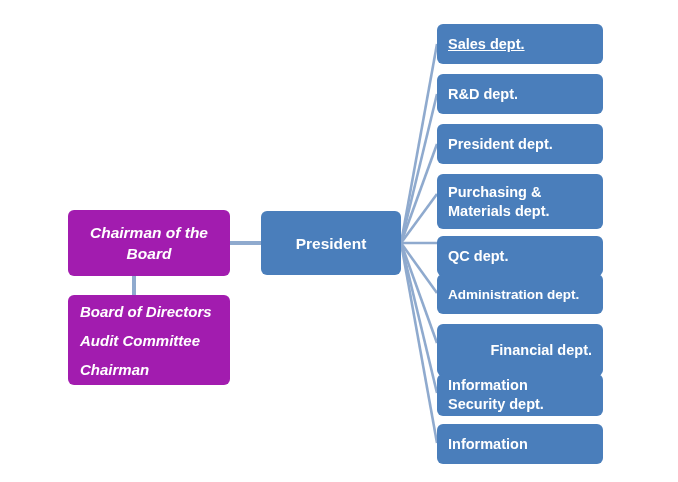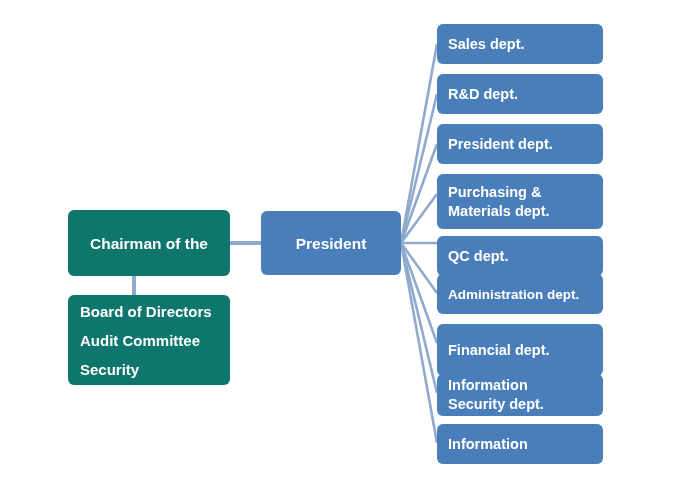--- a/index.html
+++ b/index.html
@@ -31,21 +31,22 @@
     box-sizing: border-box;
     border-radius: 6px;
     color: #ffffff;
     font-weight: bold;
     display: flex;
     flex-direction: column;
     justify-content: center;
     z-index: 5;
   }
   .node-dark {
-    background: #0f766e;
+    background: #a21caf;
+    font-style: italic;
   }
   .node-mid {
     background: #4a7ebb;
   }
   .node-center {
     align-items: center;
     text-align: center;
   }
   .node-left {
     align-items: flex-start;
@@ -114,53 +115,54 @@
       <line x1="401" y1="243" x2="437" y2="243"></line>
       <line x1="401" y1="243" x2="437" y2="293"></line>
       <line x1="401" y1="243" x2="437" y2="343"></line>
       <line x1="401" y1="243" x2="437" y2="393"></line>
       <line x1="401" y1="243" x2="437" y2="443"></line>
     </g>
   </svg>
 
   <div class="node node-dark node-center" id="node-chairman">
     <span class="line">Chairman of the</span>
+    <span class="line">Board</span>
   </div>
 
   <div class="node node-dark node-left" id="node-board">
     <span class="line">Board of Directors</span>
     <span class="line">Audit Committee</span>
-    <span class="line">Security</span>
+    <span class="line">Chairman</span>
   </div>
 
   <div class="node node-mid node-center" id="node-president">
     <span class="line">President</span>
   </div>
 
   <div id="dept-container">
-      <div class="node node-mid node-left dept" style="top: 24px; height: 40px;">
+      <div class="node node-mid node-left dept" style="top: 24px; height: 40px; text-decoration: underline;">
         <span class="line">Sales dept.</span>
       </div>
       <div class="node node-mid node-left dept" style="top: 74px; height: 40px;">
         <span class="line">R&amp;D dept.</span>
       </div>
       <div class="node node-mid node-left dept" style="top: 124px; height: 40px;">
         <span class="line">President dept.</span>
       </div>
       <div class="node node-mid node-left dept" style="top: 174px; height: 55px;">
         <span class="line">Purchasing &amp;</span>
         <span class="line">Materials dept.</span>
       </div>
       <div class="node node-mid node-left dept" style="top: 236px; height: 40px;">
         <span class="line">QC dept.</span>
       </div>
       <div class="node node-mid node-left dept small" style="top: 274px; height: 40px;">
         <span class="line">Administration dept.</span>
       </div>
-      <div class="node node-mid node-left dept" style="top: 324px; height: 52px;">
+      <div class="node node-mid node-left dept" style="top: 324px; height: 52px; text-align: right;">
         <span class="line">Financial dept.</span>
       </div>
       <div class="node node-mid node-left dept" style="top: 374px; height: 42px;">
         <span class="line">Information</span>
         <span class="line">Security dept.</span>
       </div>
       <div class="node node-mid node-left dept" style="top: 424px; height: 40px;">
         <span class="line">Information</span>
       </div>
     </div>

